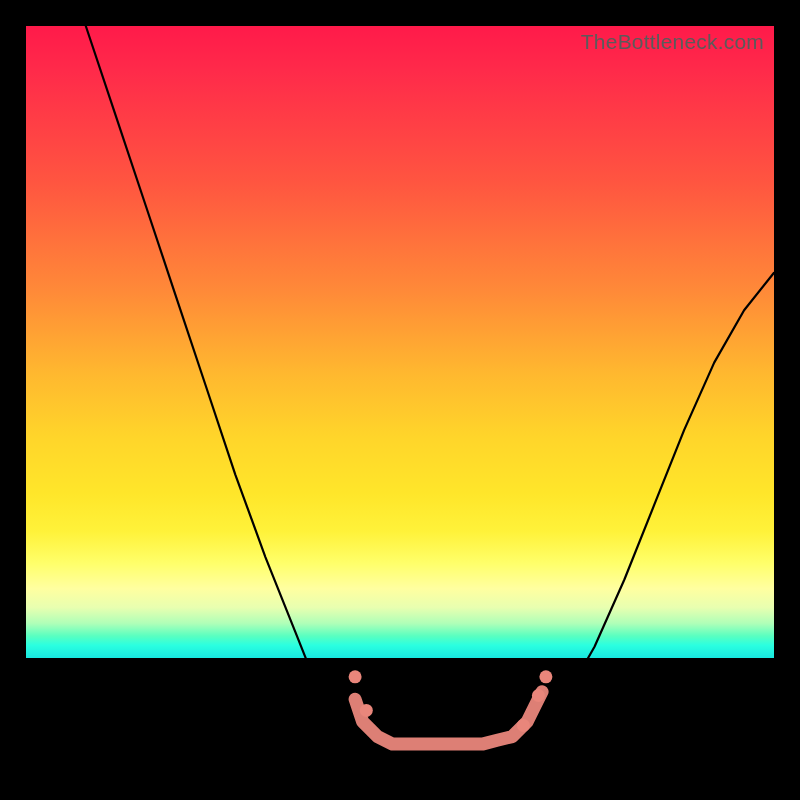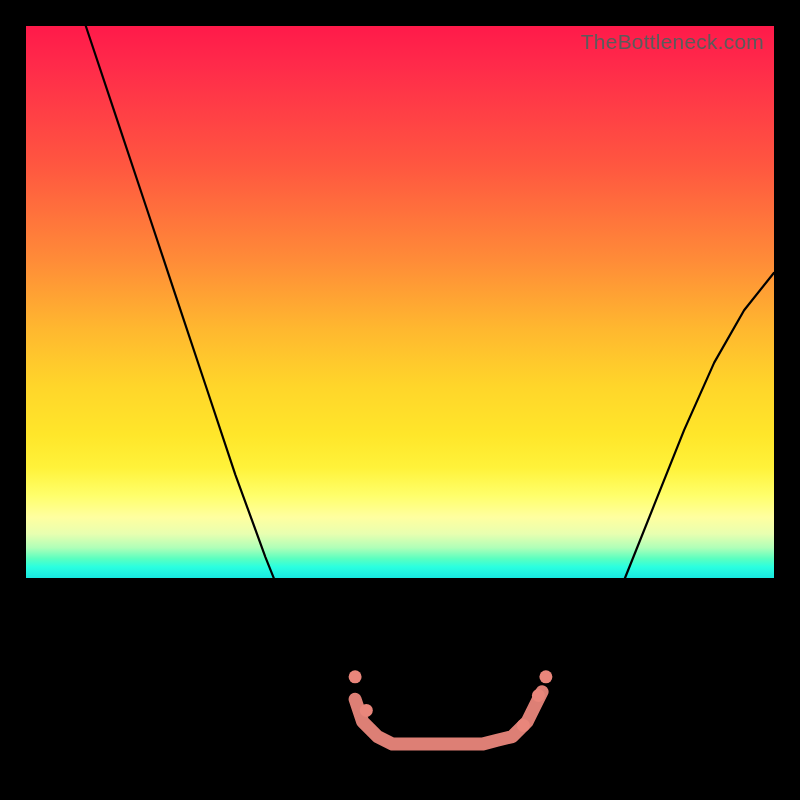--- a/index.html
+++ b/index.html
@@ -15,21 +15,21 @@
     position: relative;
     width: 800px;
     height: 800px;
     background: #000;
   }
   .plot-area {
     position: absolute;
     left: 26px;
     top: 26px;
     width: 748px;
-    height: 552px;
+    height: 632px;
     
     background: linear-gradient(
       to bottom,
       #ff1a4a 0%,
       #ff2a4a 7%,
       #ff5640 25%,
       #ff8a38 42%,
       #ffb82f 55%,
       #ffd52a 65%,
       #ffe62a 74%,

